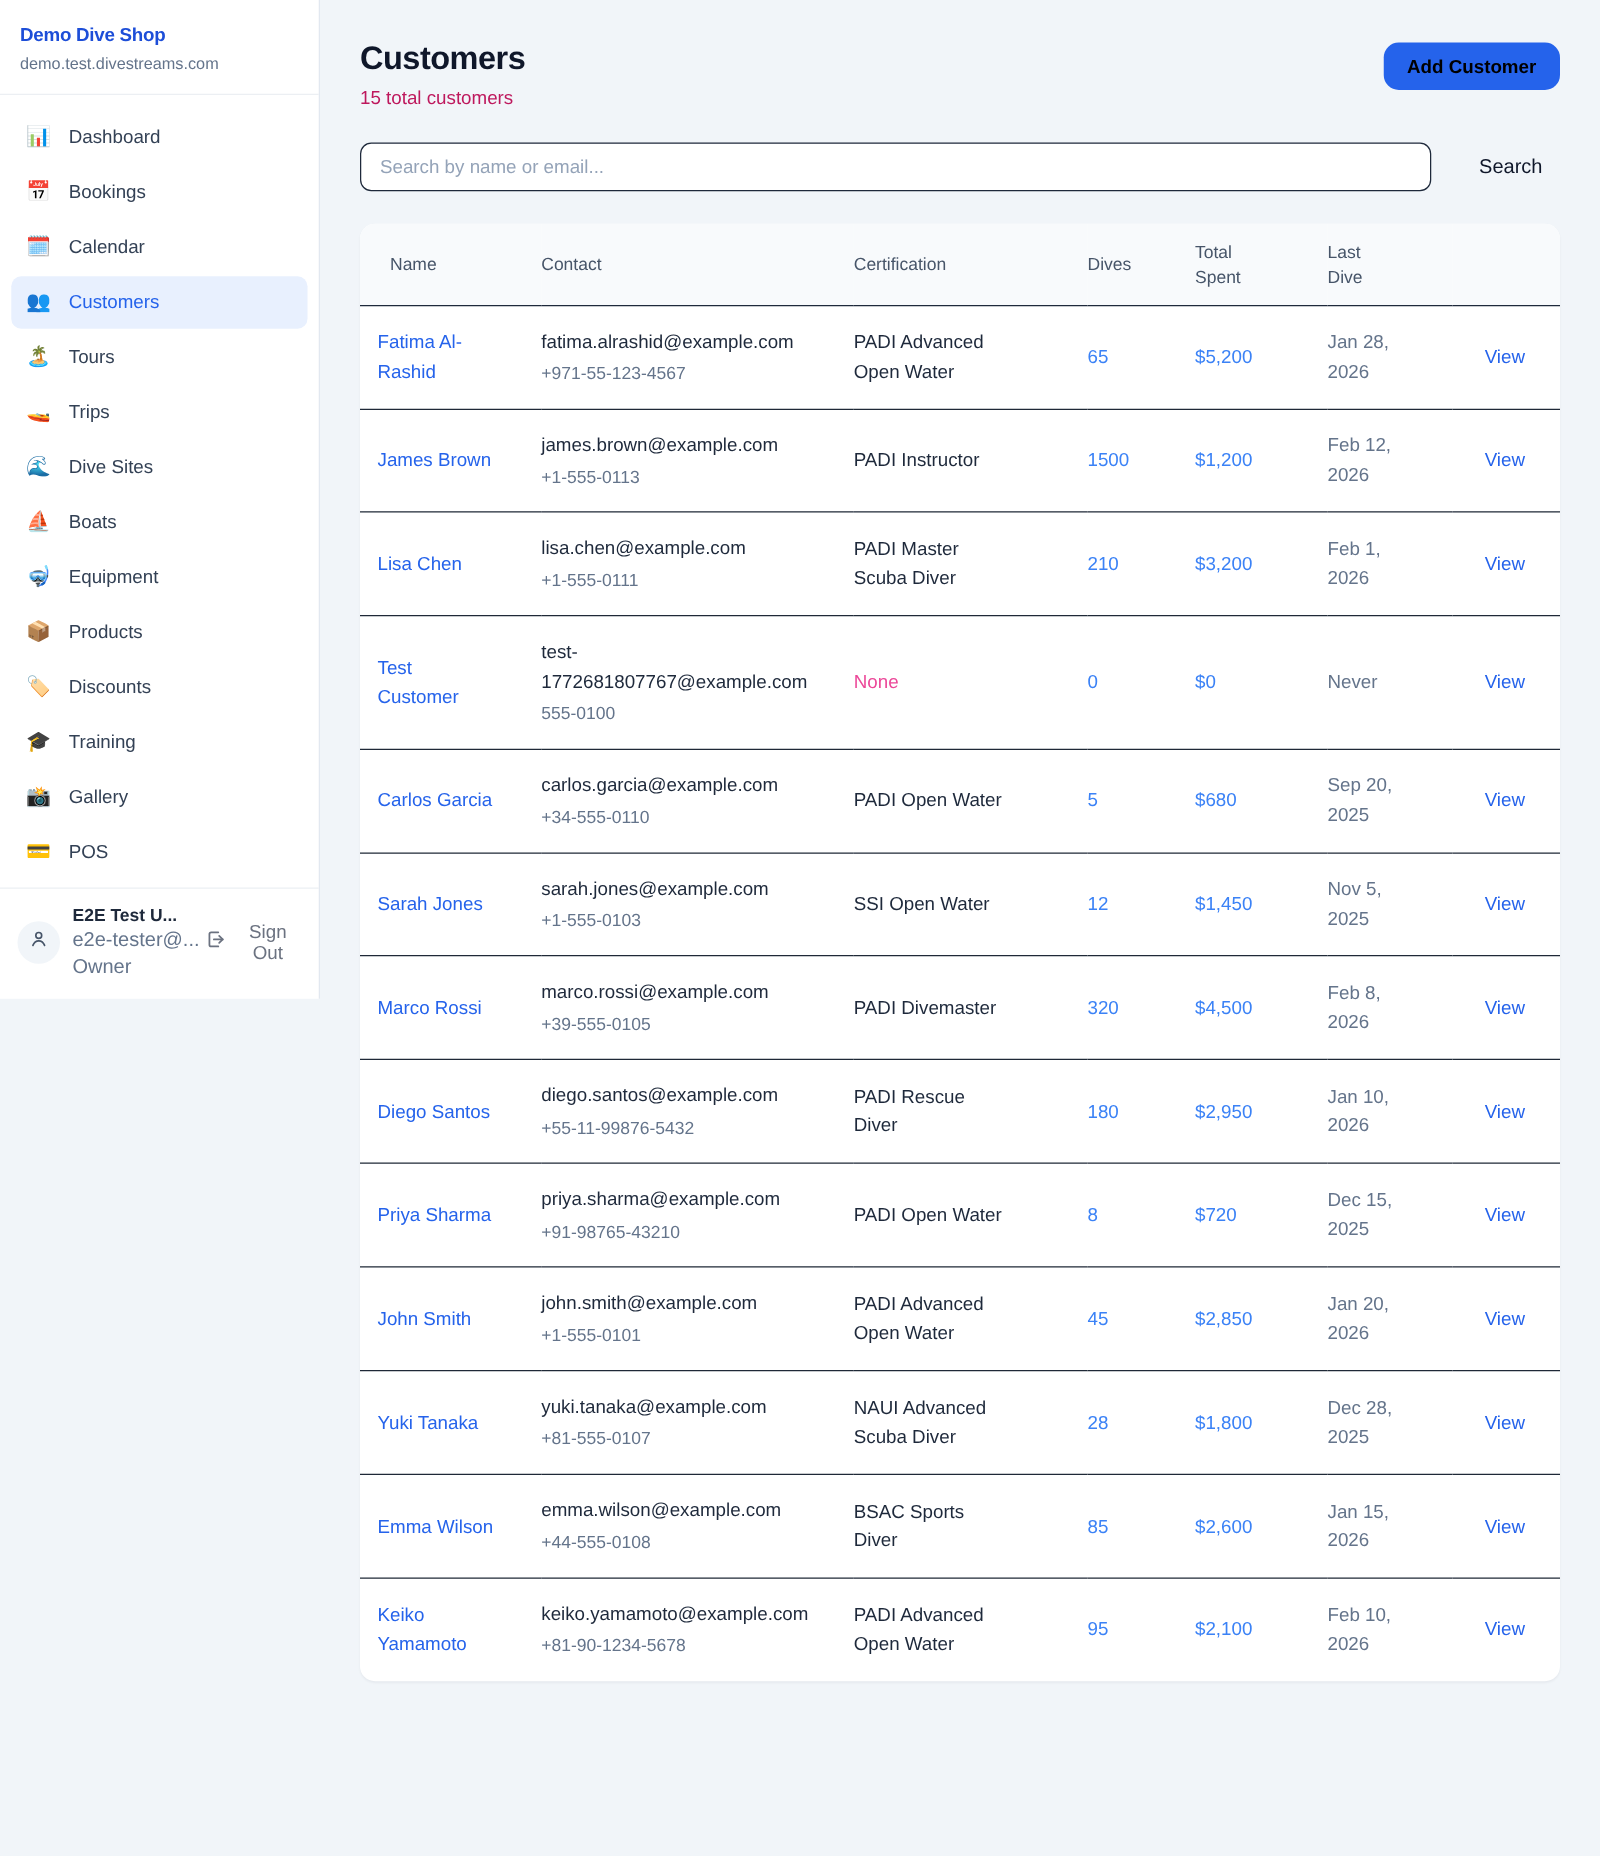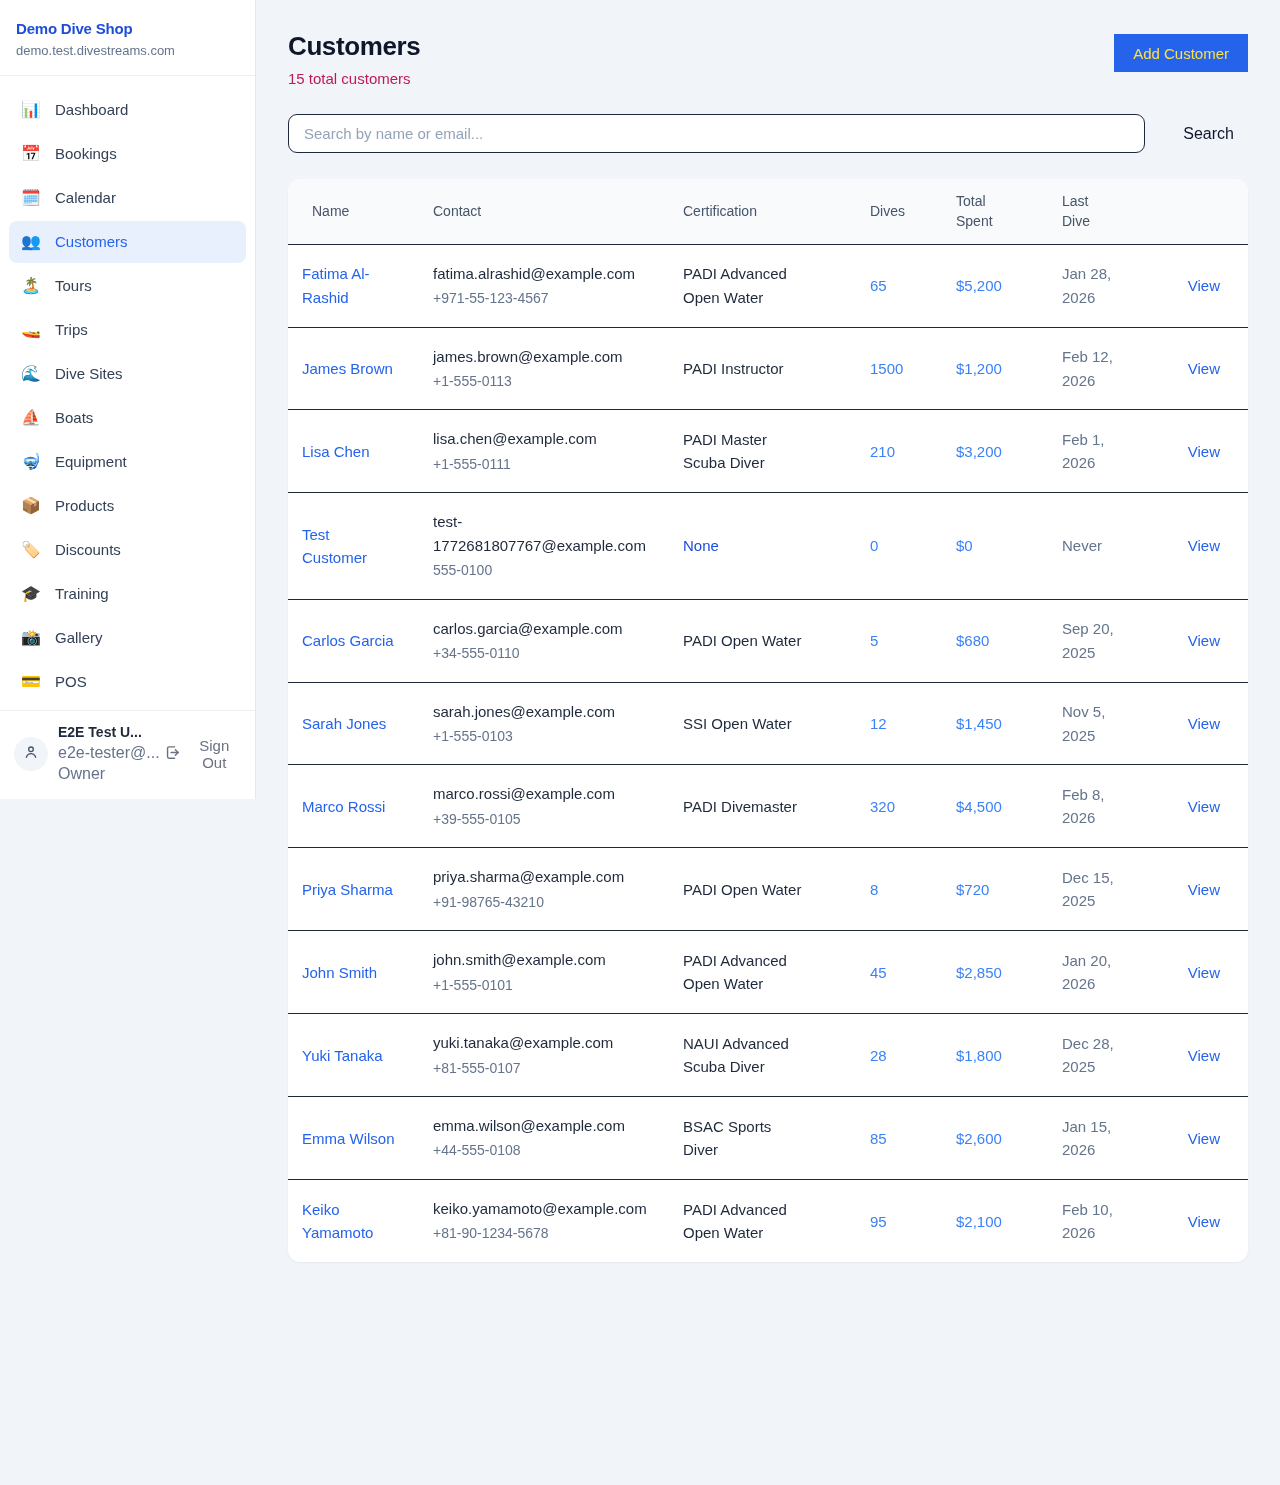--- a/index.html
+++ b/index.html
@@ -54,22 +54,22 @@
 
   
   .main {
     position:absolute; top:0; left:256px;
     width:1024px; padding:31px 32px 24px;
   }
   .page-header { display:flex; justify-content:space-between; align-items:flex-start; }
   .page-title { margin:0; font-size:26px; font-weight:700; color:#0f172a; letter-spacing:-0.4px; }
   .page-subtitle { margin-top:8px; color:#be185d; font-size:15px; }
   .add-btn {
-    background:#2563eb; color:#fde047; border:none; border-radius:0;
-    height:38px; padding:0 19px; font-size:15px; font-weight:400;
+    background:#2563eb; color:#000000; border:none; border-radius:12px;
+    height:38px; padding:0 19px; font-size:15px; font-weight:700;
     font-family:inherit; cursor:pointer; margin-top:3px;
   }
 
   .search-row { display:flex; align-items:center; margin-top:27px; }
   .search-input {
     flex:1; height:39px; background:#ffffff;
     border:1.5px solid #1e293b; border-radius:9px;
     padding:0 15px; font-size:15px; font-family:inherit; color:#0f172a;
   }
   .search-input::placeholder { color:#94a3b8; }
@@ -103,21 +103,21 @@
   }
   tbody tr:last-child td { border-bottom:none; }
   td.td-name { padding-left:14px; padding-right:35px; }
   td.td-cert { padding-right:68px; }
   td.td-last { padding-right:28px; color:#64748b; }
   td.td-action { text-align:right; padding-right:28px; }
 
   .name-link { color:#2563eb; font-weight:500; text-decoration:none; cursor:pointer; }
   .contact-email { color:#1e293b; }
   .contact-phone { color:#64748b; font-size:14px; margin-top:3px; }
-  td.td-cert.muted { color:#1d4ed8; }
+  td.td-cert.muted { color:#ec4899; }
   td.td-dives, td.td-total { color:#3b82f6; }
   .view-link { color:#2563eb; font-weight:500; text-decoration:none; cursor:pointer; }
 </style>
 </head>
 <body>
 
 <div class="app">
 
   <aside class="sidebar">
     <div class="sidebar-header">
@@ -353,20 +353,32 @@
       <div class="contact-email">marco.rossi@example.com</div>
       <div class="contact-phone">+39-555-0105</div>
     </td>
     <td class="td-cert">PADI Divemaster</td>
     <td class="td-dives">320</td>
     <td class="td-total">$4,500</td>
     <td class="td-last">Feb 8, 2026</td>
     <td class="td-action"><a class="view-link">View</a></td>
   </tr>
 
+  <tr>
+    <td class="td-name"><a class="name-link">Diego Santos</a></td>
+    <td class="td-contact">
+      <div class="contact-email">diego.santos@example.com</div>
+      <div class="contact-phone">+55-11-99876-5432</div>
+    </td>
+    <td class="td-cert">PADI Rescue Diver</td>
+    <td class="td-dives">180</td>
+    <td class="td-total">$2,950</td>
+    <td class="td-last">Jan 10, 2026</td>
+    <td class="td-action"><a class="view-link">View</a></td>
+  </tr>
 
   <tr>
     <td class="td-name"><a class="name-link">Priya Sharma</a></td>
     <td class="td-contact">
       <div class="contact-email">priya.sharma@example.com</div>
       <div class="contact-phone">+91-98765-43210</div>
     </td>
     <td class="td-cert">PADI Open Water</td>
     <td class="td-dives">8</td>
     <td class="td-total">$720</td>

